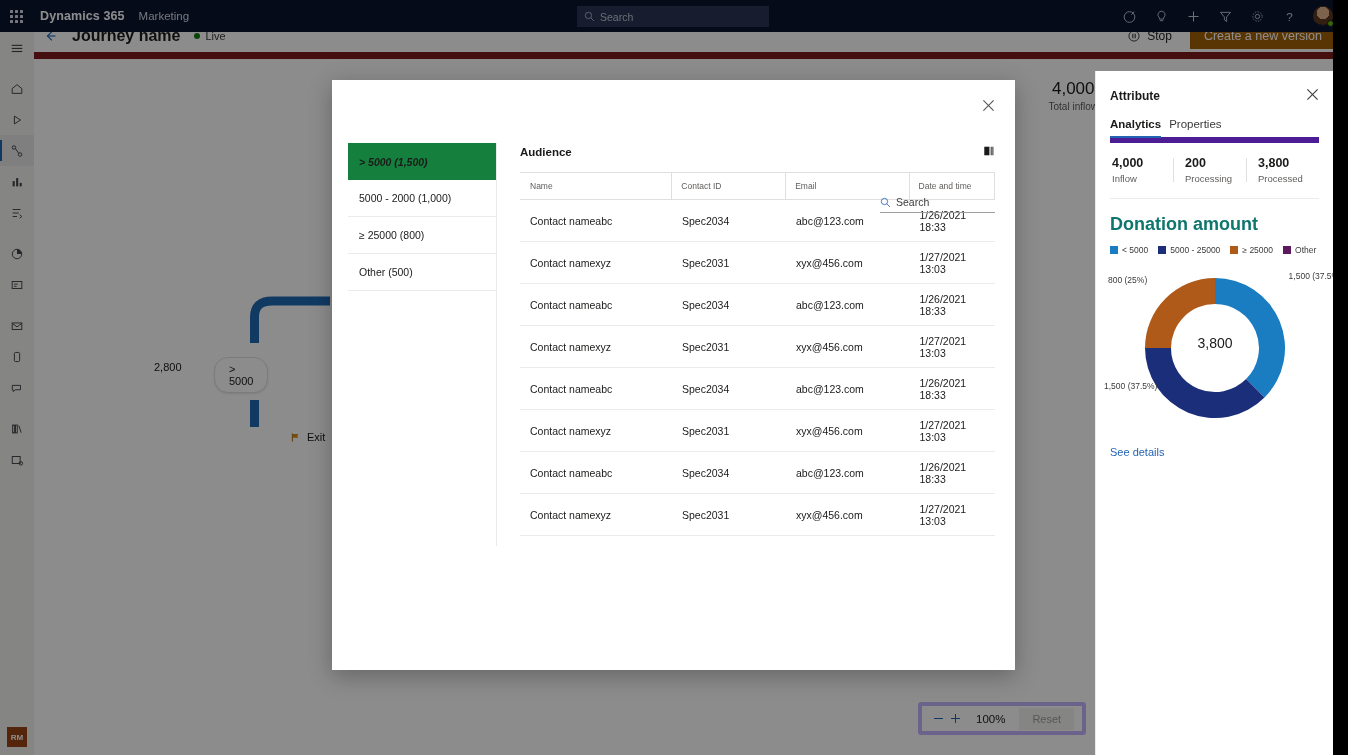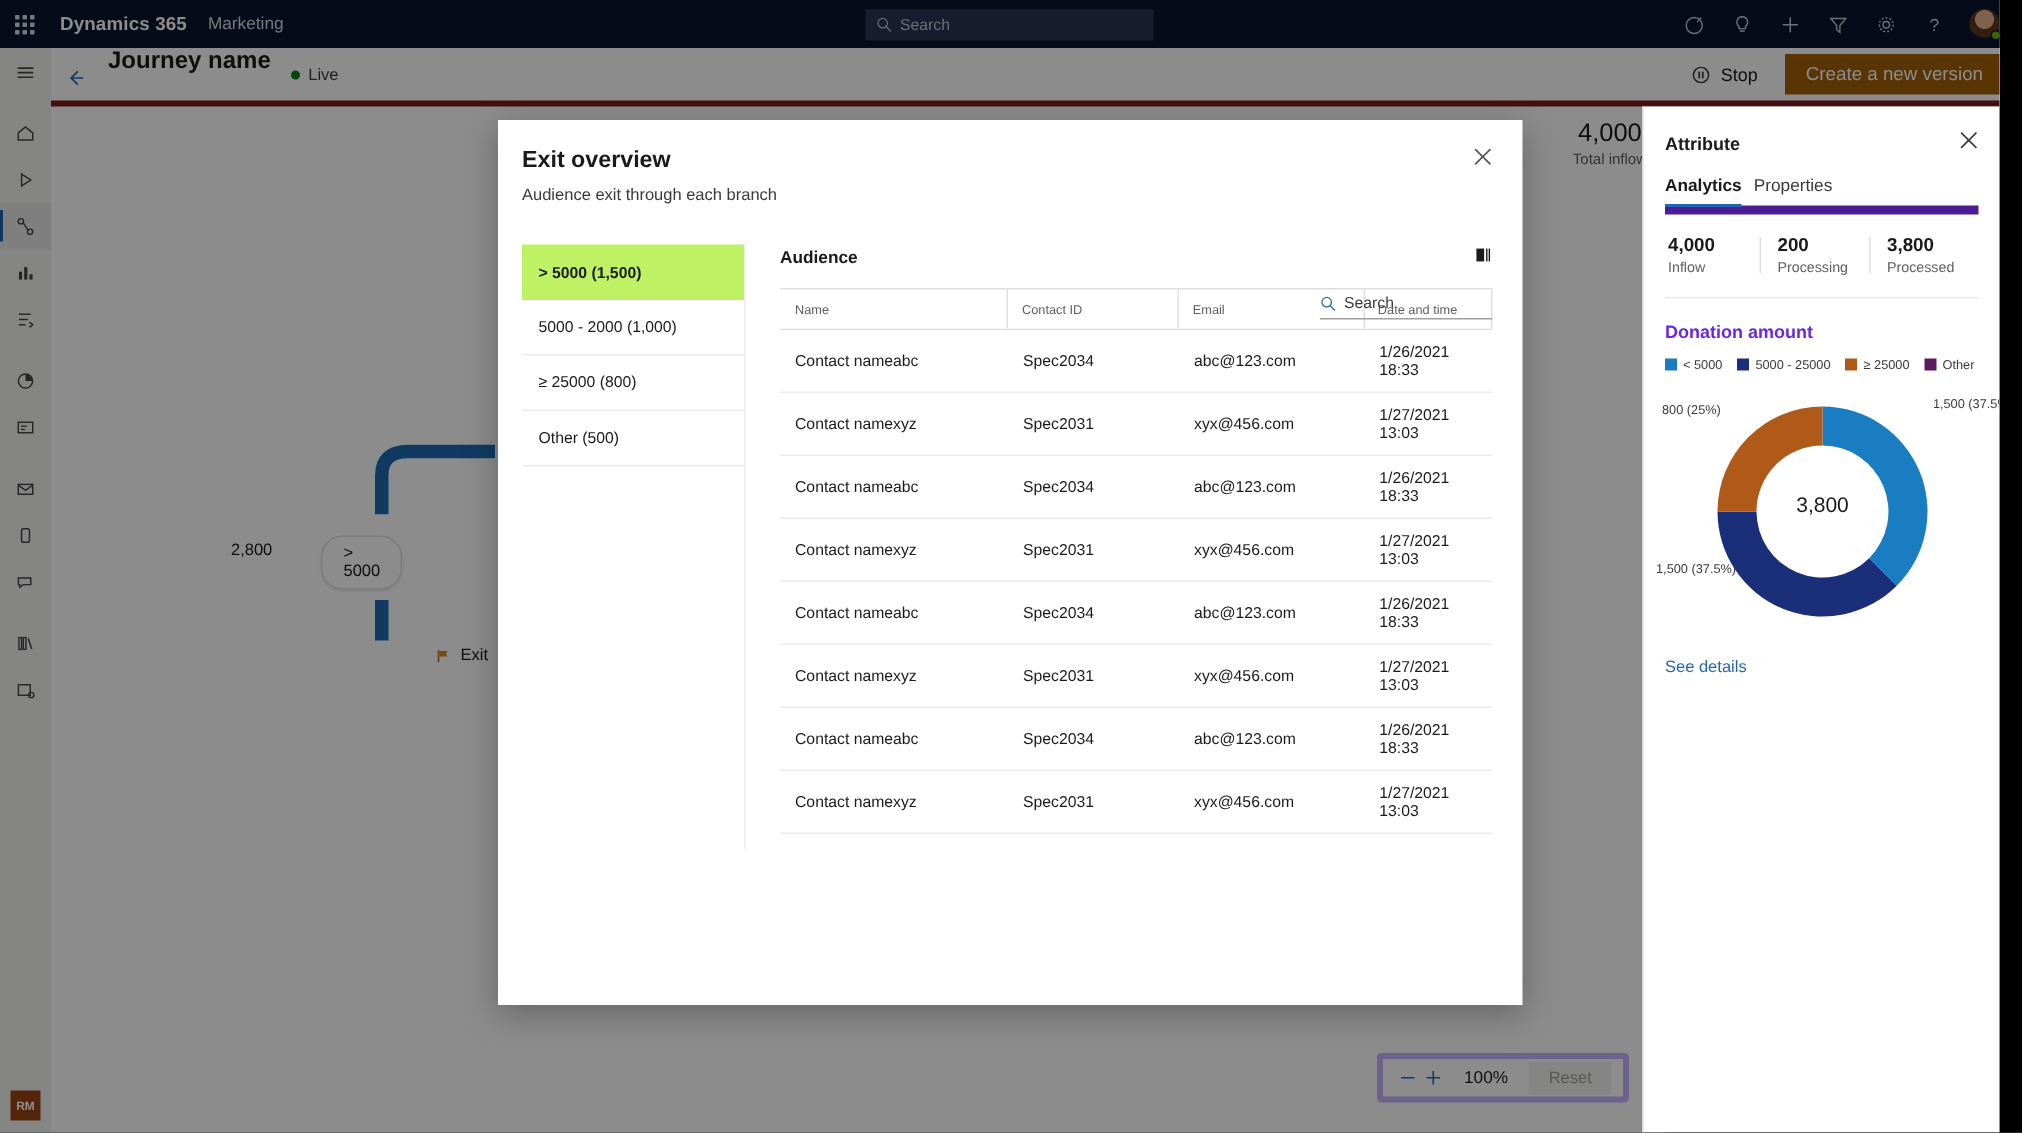--- a/index.html
+++ b/index.html
@@ -54,23 +54,23 @@
   .rail-item { width:34px; height:31px; display:flex; align-items:center; justify-content:center; color:#46464b; position:relative;}
   .rail-item.sel { background:#e9e8e7; }
   .rail-item.sel::before { content:''; position:absolute; left:0; top:5px; width:2px; height:21px; background:#2464b4;}
   .rail-spacer { height:10px; }
   .rail-bottom { position:absolute; bottom:8px; left:0; width:34px; display:flex; justify-content:center;}
   .rail-avatar { width:20px; height:20px; background:#9a4413; color:#fff; font-size:8px; font-weight:bold;
                  display:flex; align-items:center; justify-content:center;}
 
   
   .cmdbar {
-    position:absolute; left:34px; top:32px; width:1314px; height:39px;
-    background:#ffffff; border-bottom:4px solid #7f1d1d; z-index:8;
-    display:flex; 
+    position:absolute; left:34px; top:20px; width:1314px; height:39px;
+    background:#ffffff; border-bottom:7px solid #7f1d1d; z-index:8;
+    display:flex; align-items:center;
   }
   .backbtn { width:34px; height:39px; display:flex; align-items:center; justify-content:center; color:#2464b4;}
   .jtitle { font-size:16px; font-weight:bold; color:#1b1a19; margin-left:4px;}
   .livewrap { display:flex; align-items:center; gap:5px; margin-left:14px;}
   .livedot { width:6px; height:6px; border-radius:50%; background:#107c10; display:block;}
   .livetxt { font-size:11px; color:#3b3a39;}
   .cmd-right { margin-left:auto; display:flex; align-items:center; gap:10px; padding-right:12px;}
   .stopbtn { display:flex; align-items:center; gap:6px; font-size:12px; color:#1b1a19; padding:5px 8px;}
   .primarybtn {
     background:#a16207; color:#ffffff; font-size:12.5px;
@@ -114,21 +114,21 @@
   .attr-tabs { display:flex; gap:8px; margin-top:13px; border-bottom:6px solid #4c1d95;}
   .attr-tab { font-size:11.5px; color:#3b3a39; padding-bottom:7px; position:relative;}
   .attr-tab.act { color:#1b1a19; font-weight:bold;}
   .attr-tab.act::after { content:''; position:absolute; left:0; right:0; bottom:-1px; height:2px; background:#2464b4;}
   .stats { display:flex; margin-top:13px; padding-bottom:14px; border-bottom:1px solid #edebe9;}
   .stat { flex:1; position:relative; padding-left:2px;}
   .stat + .stat { padding-left:12px; }
   .stat + .stat::before { content:''; position:absolute; left:0; top:2px; bottom:2px; width:1px; background:#e1dfdd;}
   .stat-num { font-size:12.5px; font-weight:bold; color:#1b1a19;}
   .stat-lbl { font-size:9.5px; color:#605e5c; margin-top:3px;}
-  .sect-title { font-size:12px; font-weight:bold; color:#6d28d9; margin-top:15px;}
+  .sect-title { font-size:18px; font-weight:bold; color:#0f766e; margin-top:15px;}
   .legend { display:flex; flex-wrap:wrap; gap:5px 10px; margin-top:10px;}
   .leg { display:flex; align-items:center; gap:4px; }
   .leg i { width:8px; height:8px; display:block;}
   .leg span { font-size:8.5px; color:#3b3a39;}
   .donut-area { position:relative; width:210px; height:175px; margin-top:6px;}
   .donut-center { position:absolute; left:0; right:0; top:74px; text-align:center; font-size:14px; color:#1b1a19;}
   .dlabel { position:absolute; font-size:8.5px; color:#3b3a39; white-space:nowrap;}
   .seedetails { font-size:11px; color:#2464b4; margin-top:10px; display:inline-block;}
 
   
@@ -145,21 +145,21 @@
     position:absolute; right:20px; top:116px; width:115px;
     border-bottom:1px solid #a19f9d; display:flex; align-items:center; gap:5px; padding-bottom:4px;
   }
   .m-search .ph { font-size:10.5px; color:#3b3a39;}
   .m-body { display:flex; margin-top:27px; }
   .branches { width:148px; flex:none; }
   .branch {
     height:37px; display:flex; align-items:center; padding:0 0 0 11px;
     font-size:10.5px; color:#1b1a19; border-bottom:1px solid #edebe9;
   }
-  .branch.sel { background:#bef264; font-weight:bold; border-bottom:none;}
+  .branch.sel { background:#15803d; font-weight:bold; border-bottom:none;font-style:italic;}
   .tablewrap { flex:1; border-left:1px solid #edebe9; padding-left:23px; }
   .aud-head { display:flex; align-items:center; padding-bottom:11px; border-bottom:1px solid #e1dfdd;}
   .aud-title { font-size:11.5px; font-weight:bold; color:#1b1a19;}
   .aud-icon { margin-left:auto; color:#1b1a19;}
   table { width:100%; border-collapse:collapse; table-layout:fixed;}
   thead th {
     font-size:8.5px; color:#605e5c; font-weight:normal; text-align:left;
     padding:8px 0 8px 9px; border-right:1px solid #e1dfdd;
   }
   thead th:first-child { border-left:none; padding-left:10px;}
@@ -471,24 +471,20 @@
       <div class="dlabel" style="right:-22px; top:10px;">1,500 (37.5%)</div>
       <div class="dlabel" style="left:-6px; top:120px;">1,500 (37.5%)</div>
       <div class="dlabel" style="left:-2px; top:14px;">800 (25%)</div>
     </div>
 
     <a class="seedetails">See details</a>
   </div>
 
   <div class="modal">
     <div class="m-head">
-      <div>
-        <div class="m-title">Exit overview</div>
-        <div class="m-sub">Audience exit through each branch</div>
-      </div>
       <div class="m-close">
         <svg width="13" height="13" viewBox="0 0 14 14">
             <line x1="1.5" y1="1.5" x2="12.5" y2="12.5" stroke="#555" stroke-width="1.2"></line>
             <line x1="12.5" y1="1.5" x2="1.5" y2="12.5" stroke="#555" stroke-width="1.2"></line>
           </svg>
       </div>
     </div>
 
     <div class="m-search">
       <svg width="11" height="11" viewBox="0 0 16 16">

